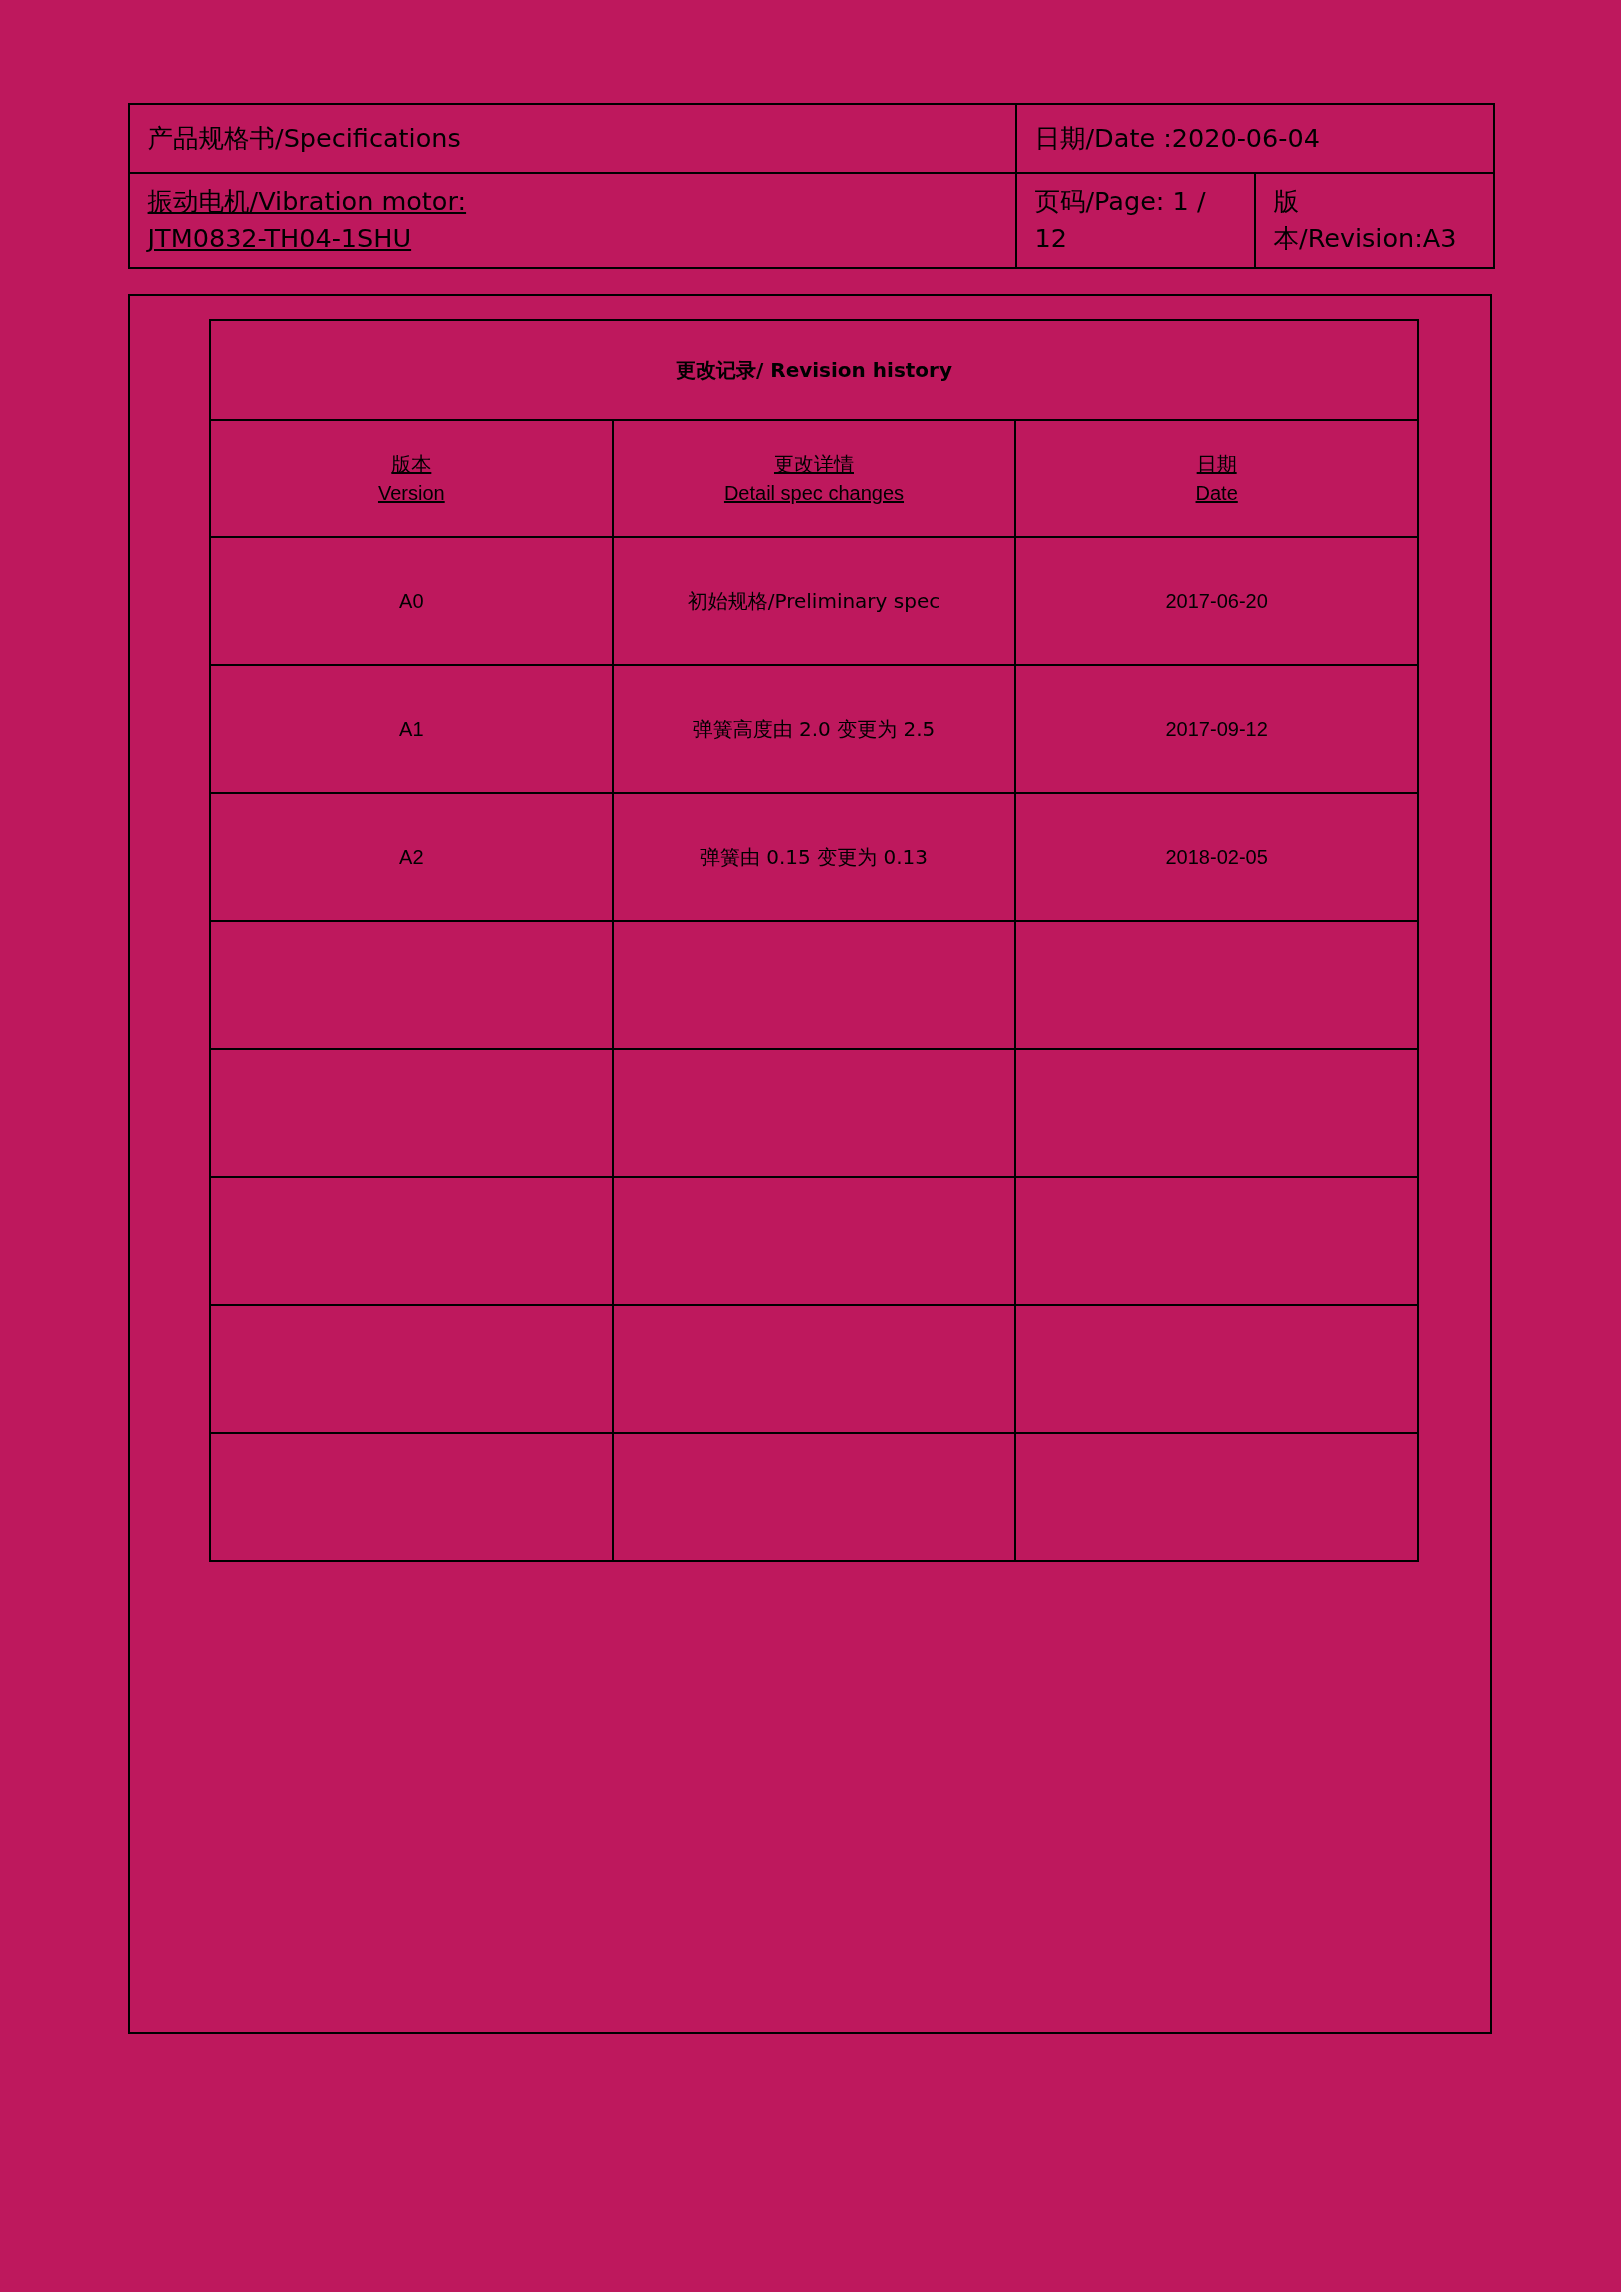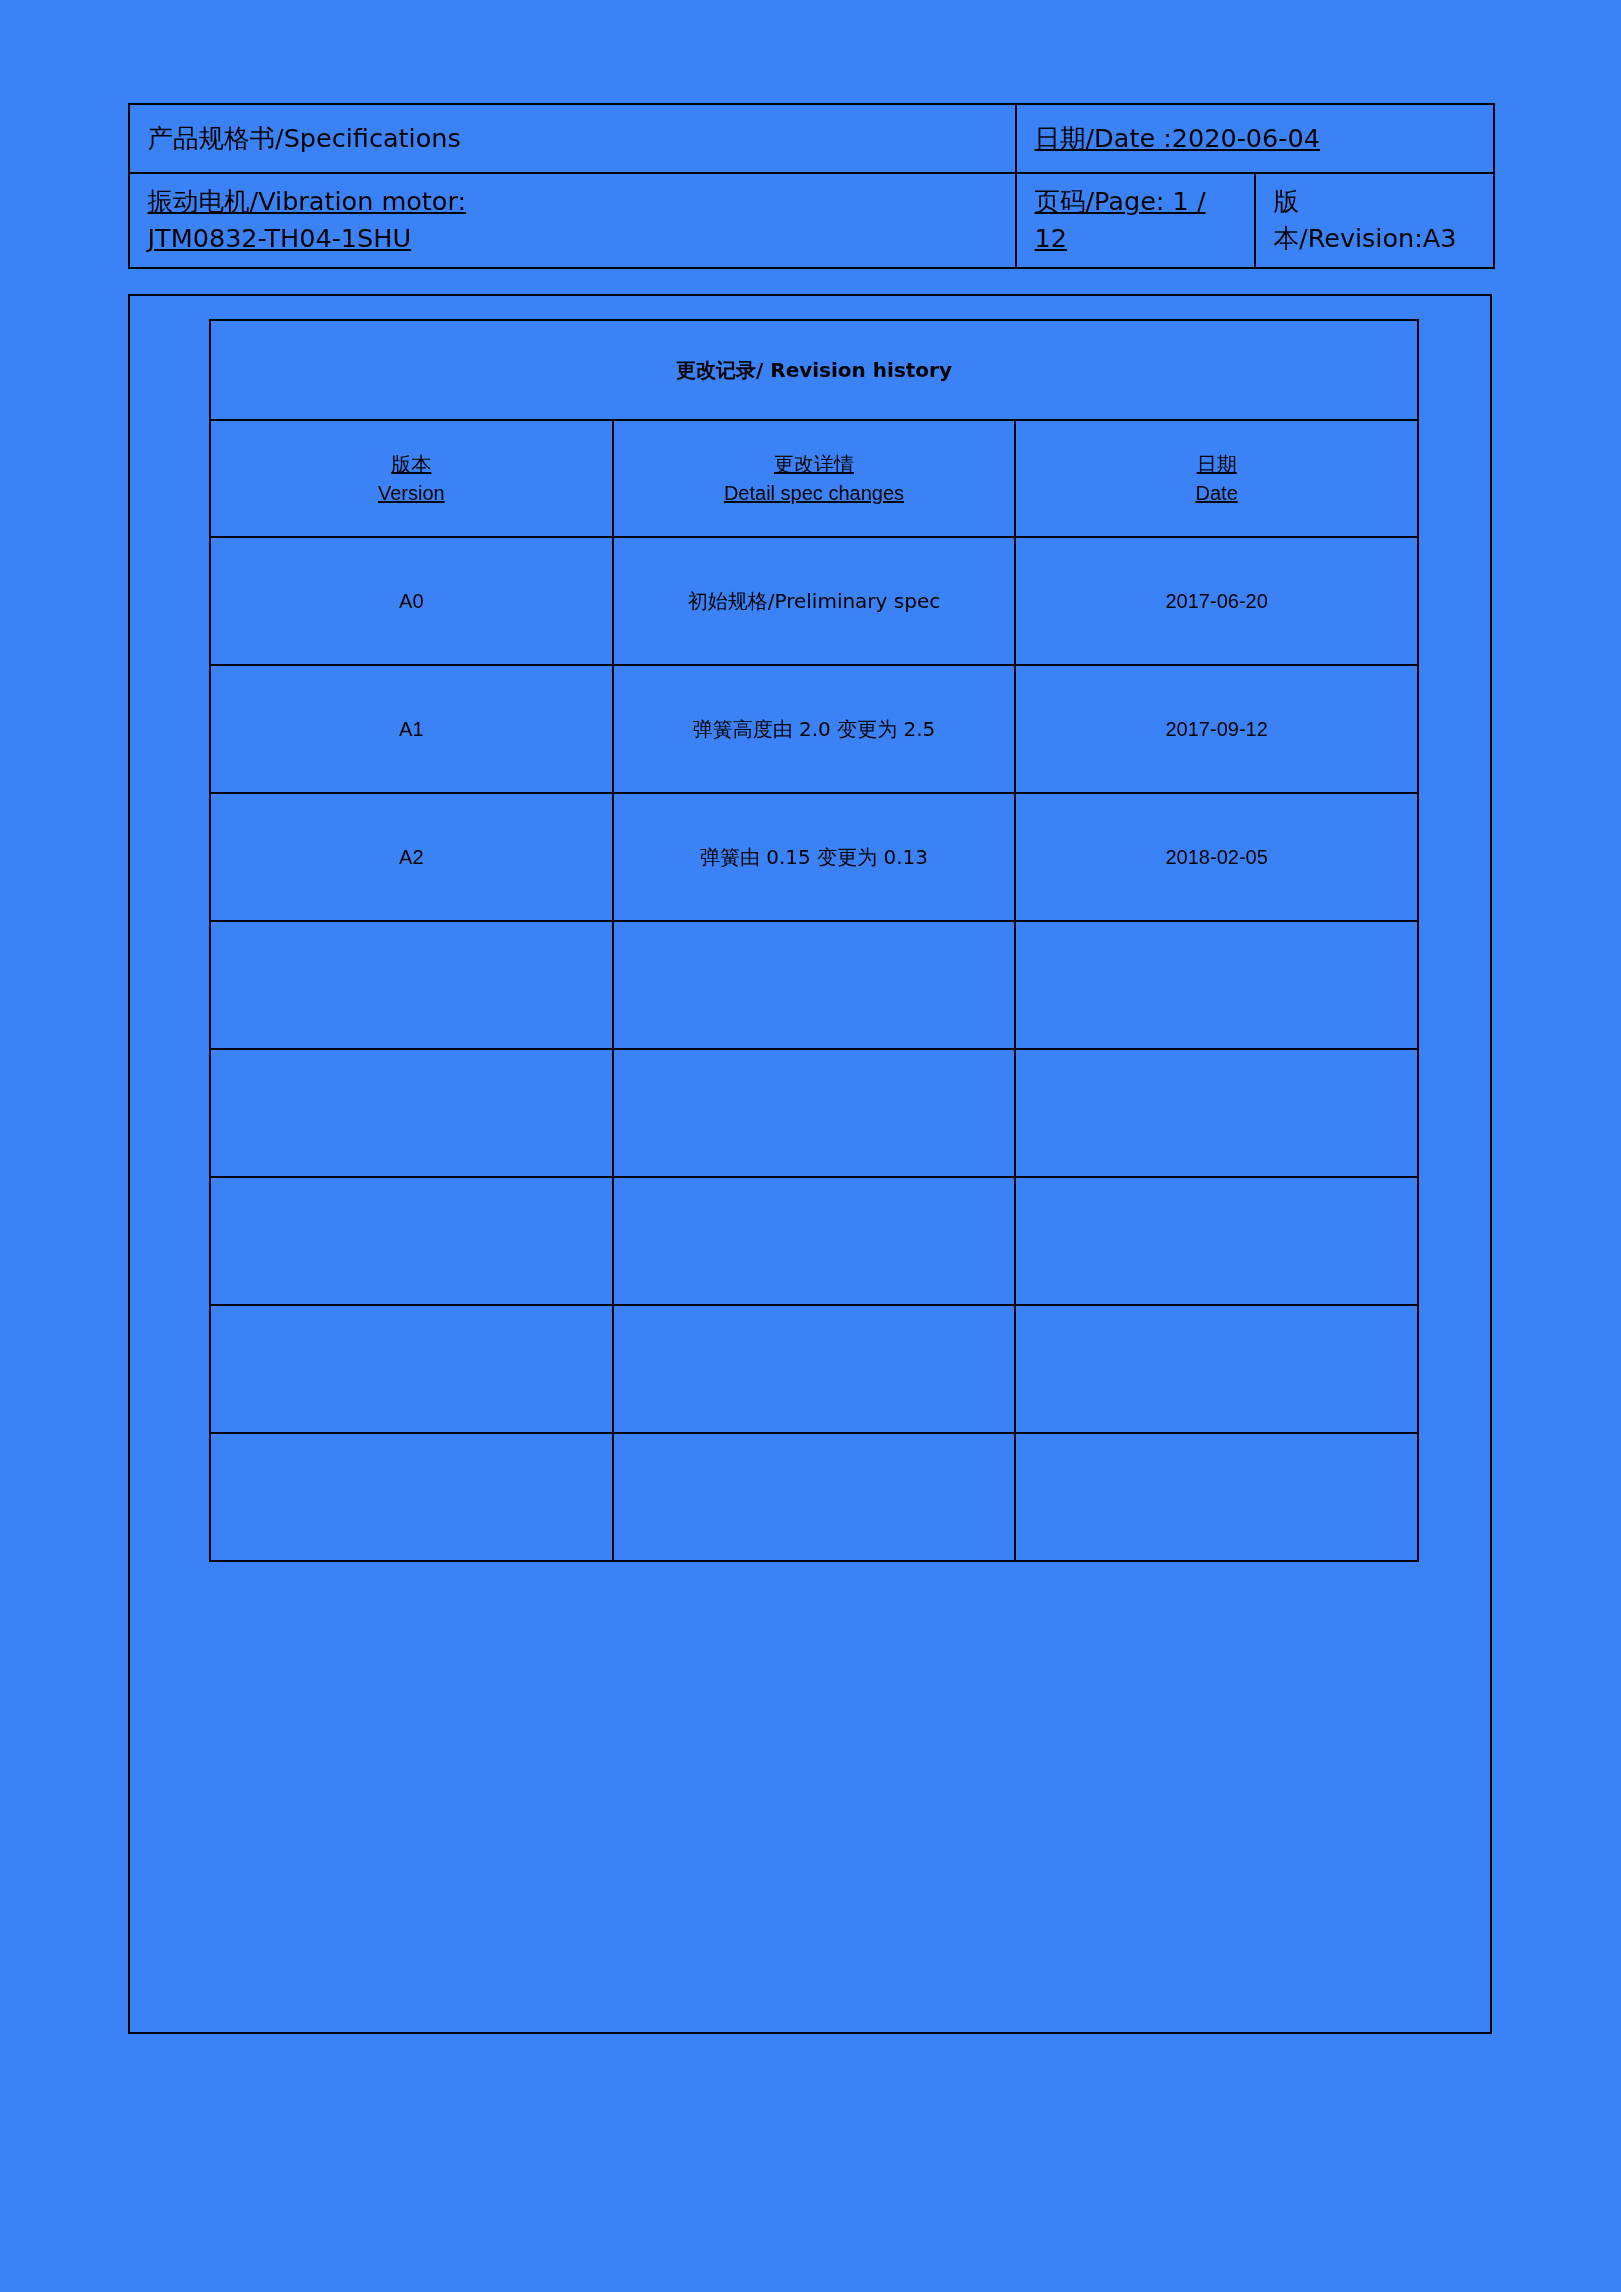--- a/index.html
+++ b/index.html
@@ -13,42 +13,42 @@
     font-family: "Liberation Sans", sans-serif;
     color: #000000;
     position: relative;
   }
 
   .page {
     position: absolute;
     left: 0; top: 0;
     width: 1621px;
     height: 2293px;
-    background: #3b82f6;
+    background: #be185d;
   }
 
   
   .header-table {
     position: absolute;
     left: 128px;
     top: 103px;
     width: 1367px;
     border-collapse: collapse;
     table-layout: fixed;
   }
   .header-table td {
     border: 2.9px solid #000;
     padding: 9.8px 17.6px;
     font-size: 25.5px;
     line-height: 1.45;
     vertical-align: middle;
     height: 47px;
   }
   .hdr-left { width: 696px; }
-  .hdr-mid  { width: 358px; text-decoration: underline; }
+  .hdr-mid  { width: 358px; }
   .hdr-right{ width: 314px; }
 
   .cn { font-family: "DejaVu Sans", sans-serif; }
 
   
   .content-frame {
     position: absolute;
     left: 128px;
     top: 294px;
     width: 1364px;

